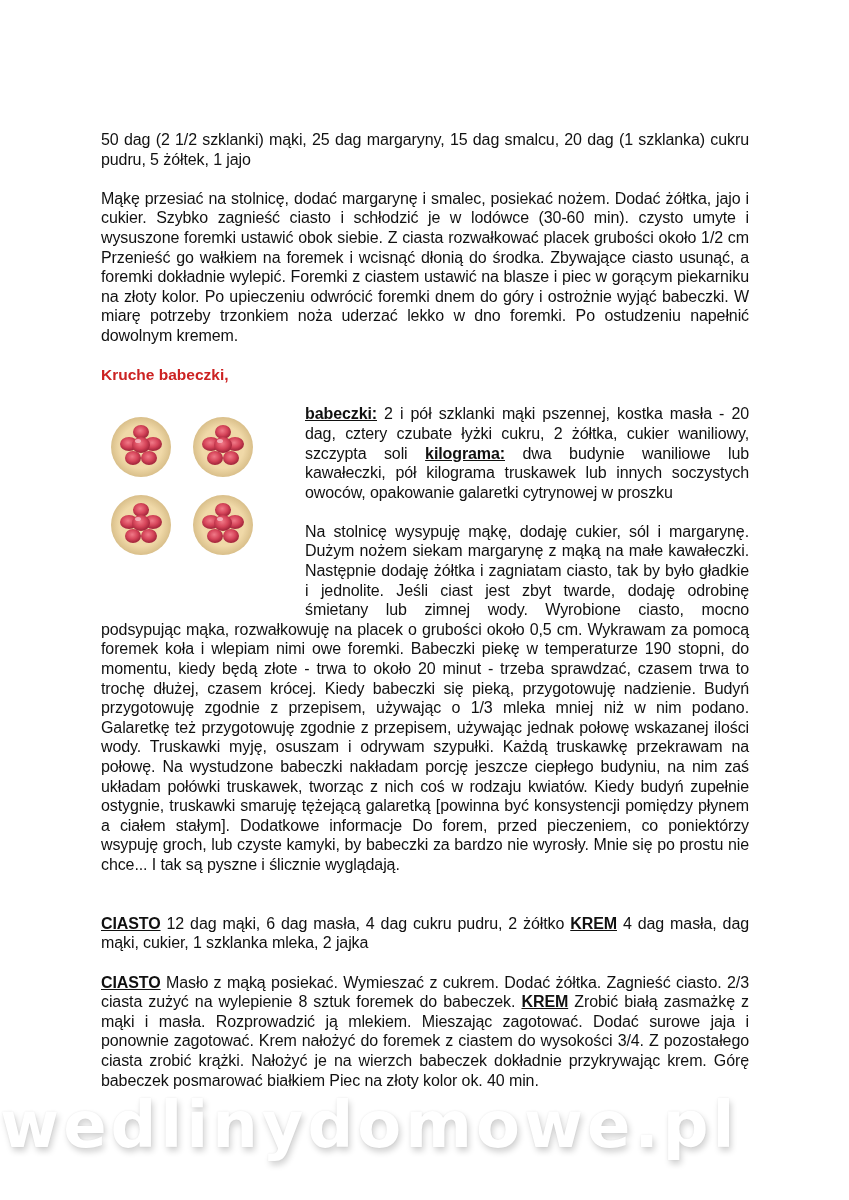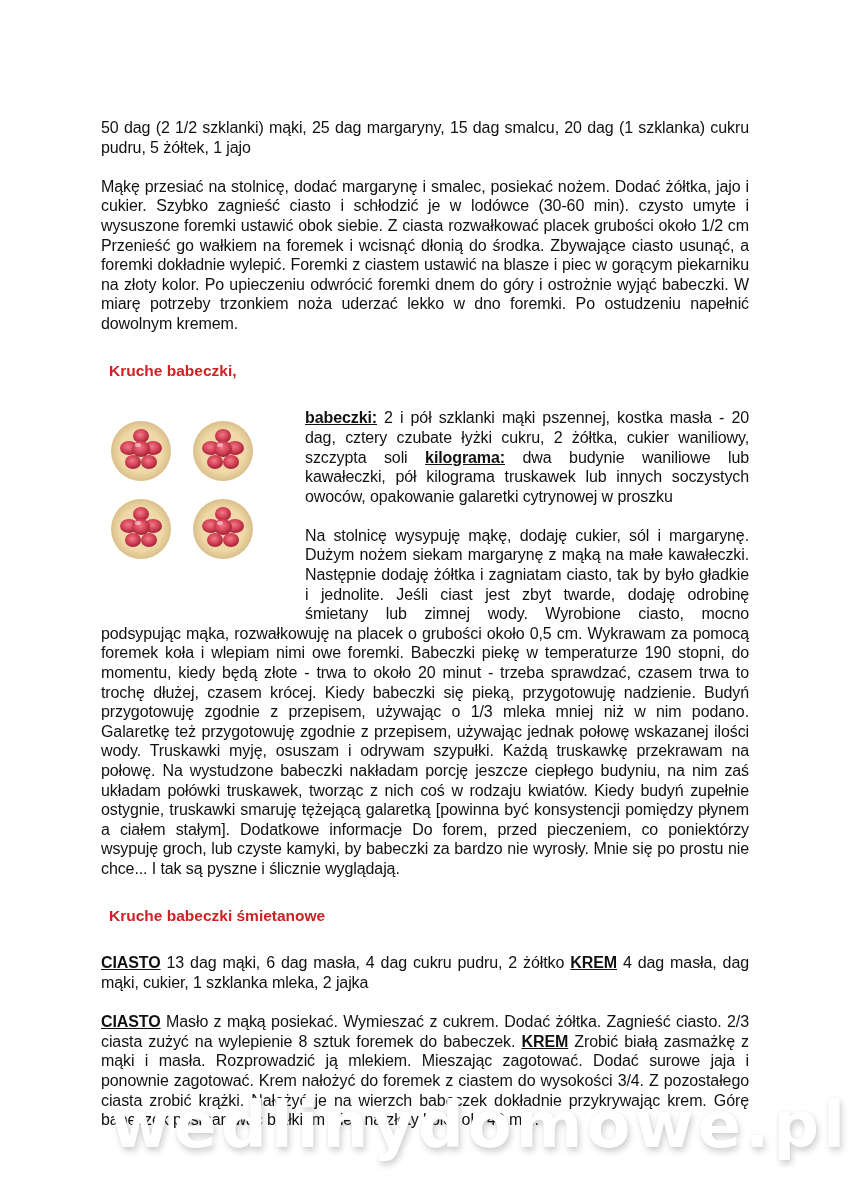--- a/index.html
+++ b/index.html
@@ -11,33 +11,33 @@
       width: 849px;
       height: 1200px;
       position: relative;
       overflow: hidden;
       font-family: "Liberation Sans", sans-serif;
       color: #111111;
     }
     .page {
       position: absolute;
       left: 101px;
-      top: 118px;
+      top: 130px;
       width: 648px;
     }
     p {
       margin: 0;
       font-size: 16px;
       line-height: 19.6px;
       text-align: justify;
       letter-spacing: -0.1px;
     }
     .gap { height: 19.6px; }
     h2 {
-      margin: 8px;
+      margin: 0;
       font-size: 15.5px;
       line-height: 19.6px;
       font-weight: bold;
       color: #cc2222;
     }
     .float-img {
       float: left;
       width: 194px;
       height: 196px;
       margin: 4px 10px 0 0;
@@ -51,21 +51,21 @@
     .t1 { left: 8px; top: 6px; }
     .t2 { left: 90px; top: 6px; }
     .t3 { left: 8px; top: 84px; }
     .t4 { left: 90px; top: 84px; }
     b { font-weight: bold; text-decoration: underline; }
     .watermark {
       position: absolute;
       left: 0;
       width: 849px;
       top: 1088px;
-      text-align: right;
+      text-align: left;
       font-family: "DejaVu Sans", sans-serif;
       font-weight: bold;
       font-size: 64px;
       letter-spacing: 4px;
       color: #ffffff;
       text-shadow: 2px 4px 6px rgba(0,0,0,0.18), 0 0 2px rgba(0,0,0,0.08);
     }
   </style>
 </head>
 <body>
@@ -134,22 +134,21 @@
         <ellipse cx="29" cy="27" rx="3" ry="2" fill="#f8c0c8" opacity="0.8"></ellipse>
       </svg>
     </div>
 
     <p><b>babeczki:</b><span> 2 i pół szklanki mąki pszennej, kostka masła - 20 dag, cztery czubate łyżki cukru, 2 żółtka, cukier waniliowy, szczypta soli </span><b>kilograma:</b><span> dwa budynie waniliowe lub kawałeczki, pół kilograma truskawek lub innych soczystych owoców, opakowanie galaretki cytrynowej w proszku</span></p>
     <div class="gap"></div>
     <p>Na stolnicę wysypuję mąkę, dodaję cukier, sól i margarynę. Dużym nożem siekam margarynę z mąką na małe kawałeczki. Następnie dodaję żółtka i zagniatam ciasto, tak by było gładkie i jednolite. Jeśli ciast jest zbyt twarde, dodaję odrobinę śmietany lub zimnej wody. Wyrobione ciasto, mocno podsypując mąka, rozwałkowuję na placek o grubości około 0,5 cm. Wykrawam za pomocą foremek koła i wlepiam nimi owe foremki. Babeczki piekę w temperaturze 190 stopni, do momentu, kiedy będą złote - trwa to około 20 minut - trzeba sprawdzać, czasem trwa to trochę dłużej, czasem krócej. Kiedy babeczki się pieką, przygotowuję nadzienie. Budyń przygotowuję zgodnie z przepisem, używając o 1/3 mleka mniej niż w nim podano. Galaretkę też przygotowuję zgodnie z przepisem, używając jednak połowę wskazanej ilości wody. Truskawki myję, osuszam i odrywam szypułki. Każdą truskawkę przekrawam na połowę. Na wystudzone babeczki nakładam porcję jeszcze ciepłego budyniu, na nim zaś układam połówki truskawek, tworząc z nich coś w rodzaju kwiatów. Kiedy budyń zupełnie ostygnie, truskawki smaruję tężejącą galaretką [powinna być konsystencji pomiędzy płynem a ciałem stałym]. Dodatkowe informacje Do forem, przed pieczeniem, co poniektórzy wsypuję groch, lub czyste kamyki, by babeczki za bardzo nie wyrosły. Mnie się po prostu nie chce... I tak są pyszne i ślicznie wyglądają.</p>
   </div>
   <div class="gap" style="clear:both"></div>
 
-  <h2>Kruche babeczki śmietanowe</h2>
   <div class="gap"></div>
-  <p><b>CIASTO</b><span> 13 dag mąki, 6 dag masła, 4 dag cukru pudru, 2 żółtko </span><b>KREM</b><span> 4 dag masła, dag mąki, cukier, 1 szklanka mleka, 2 jajka</span></p>
+  <p><b>CIASTO</b><span> 12 dag mąki, 6 dag masła, 4 dag cukru pudru, 2 żółtko </span><b>KREM</b><span> 4 dag masła, dag mąki, cukier, 1 szklanka mleka, 2 jajka</span></p>
   <div class="gap"></div>
   <p><b>CIASTO</b><span> Masło z mąką posiekać. Wymieszać z cukrem. Dodać żółtka. Zagnieść ciasto. 2/3 ciasta zużyć na wylepienie 8 sztuk foremek do babeczek. </span><b>KREM</b><span> Zrobić białą zasmażkę z mąki i masła. Rozprowadzić ją mlekiem. Mieszając zagotować. Dodać surowe jaja i ponownie zagotować. Krem nałożyć do foremek z ciastem do wysokości 3/4. Z pozostałego ciasta zrobić krążki. Nałożyć je na wierzch babeczek dokładnie przykrywając krem. Górę babeczek posmarować białkiem Piec na złoty kolor ok. 40 min.</span></p>
   <div class="gap"></div>
 
 </div>
 
 <div class="watermark">wedlinydomowe.pl</div>
 
 </body></html>

